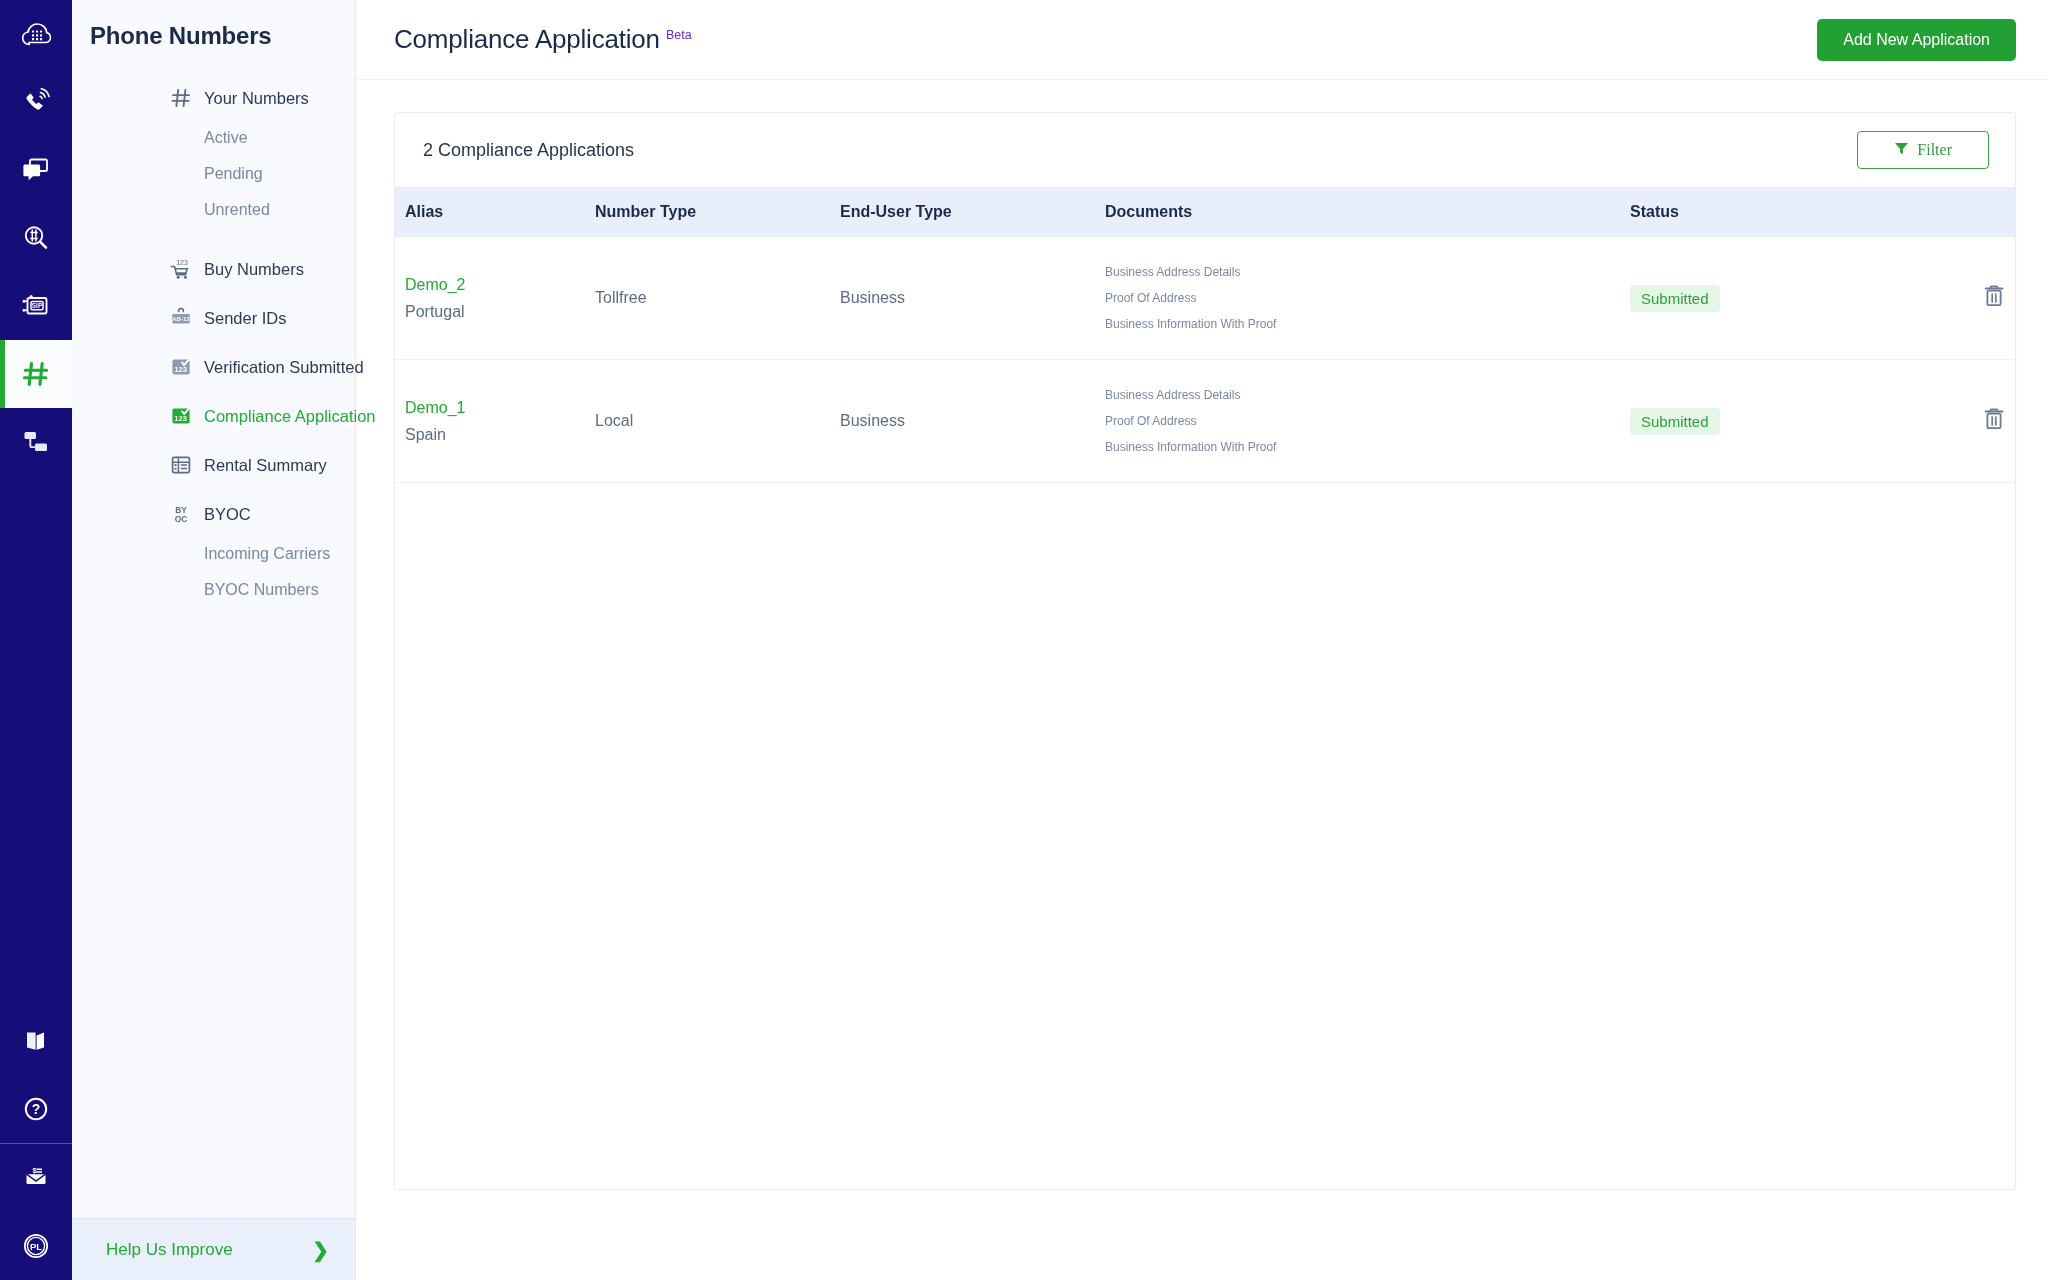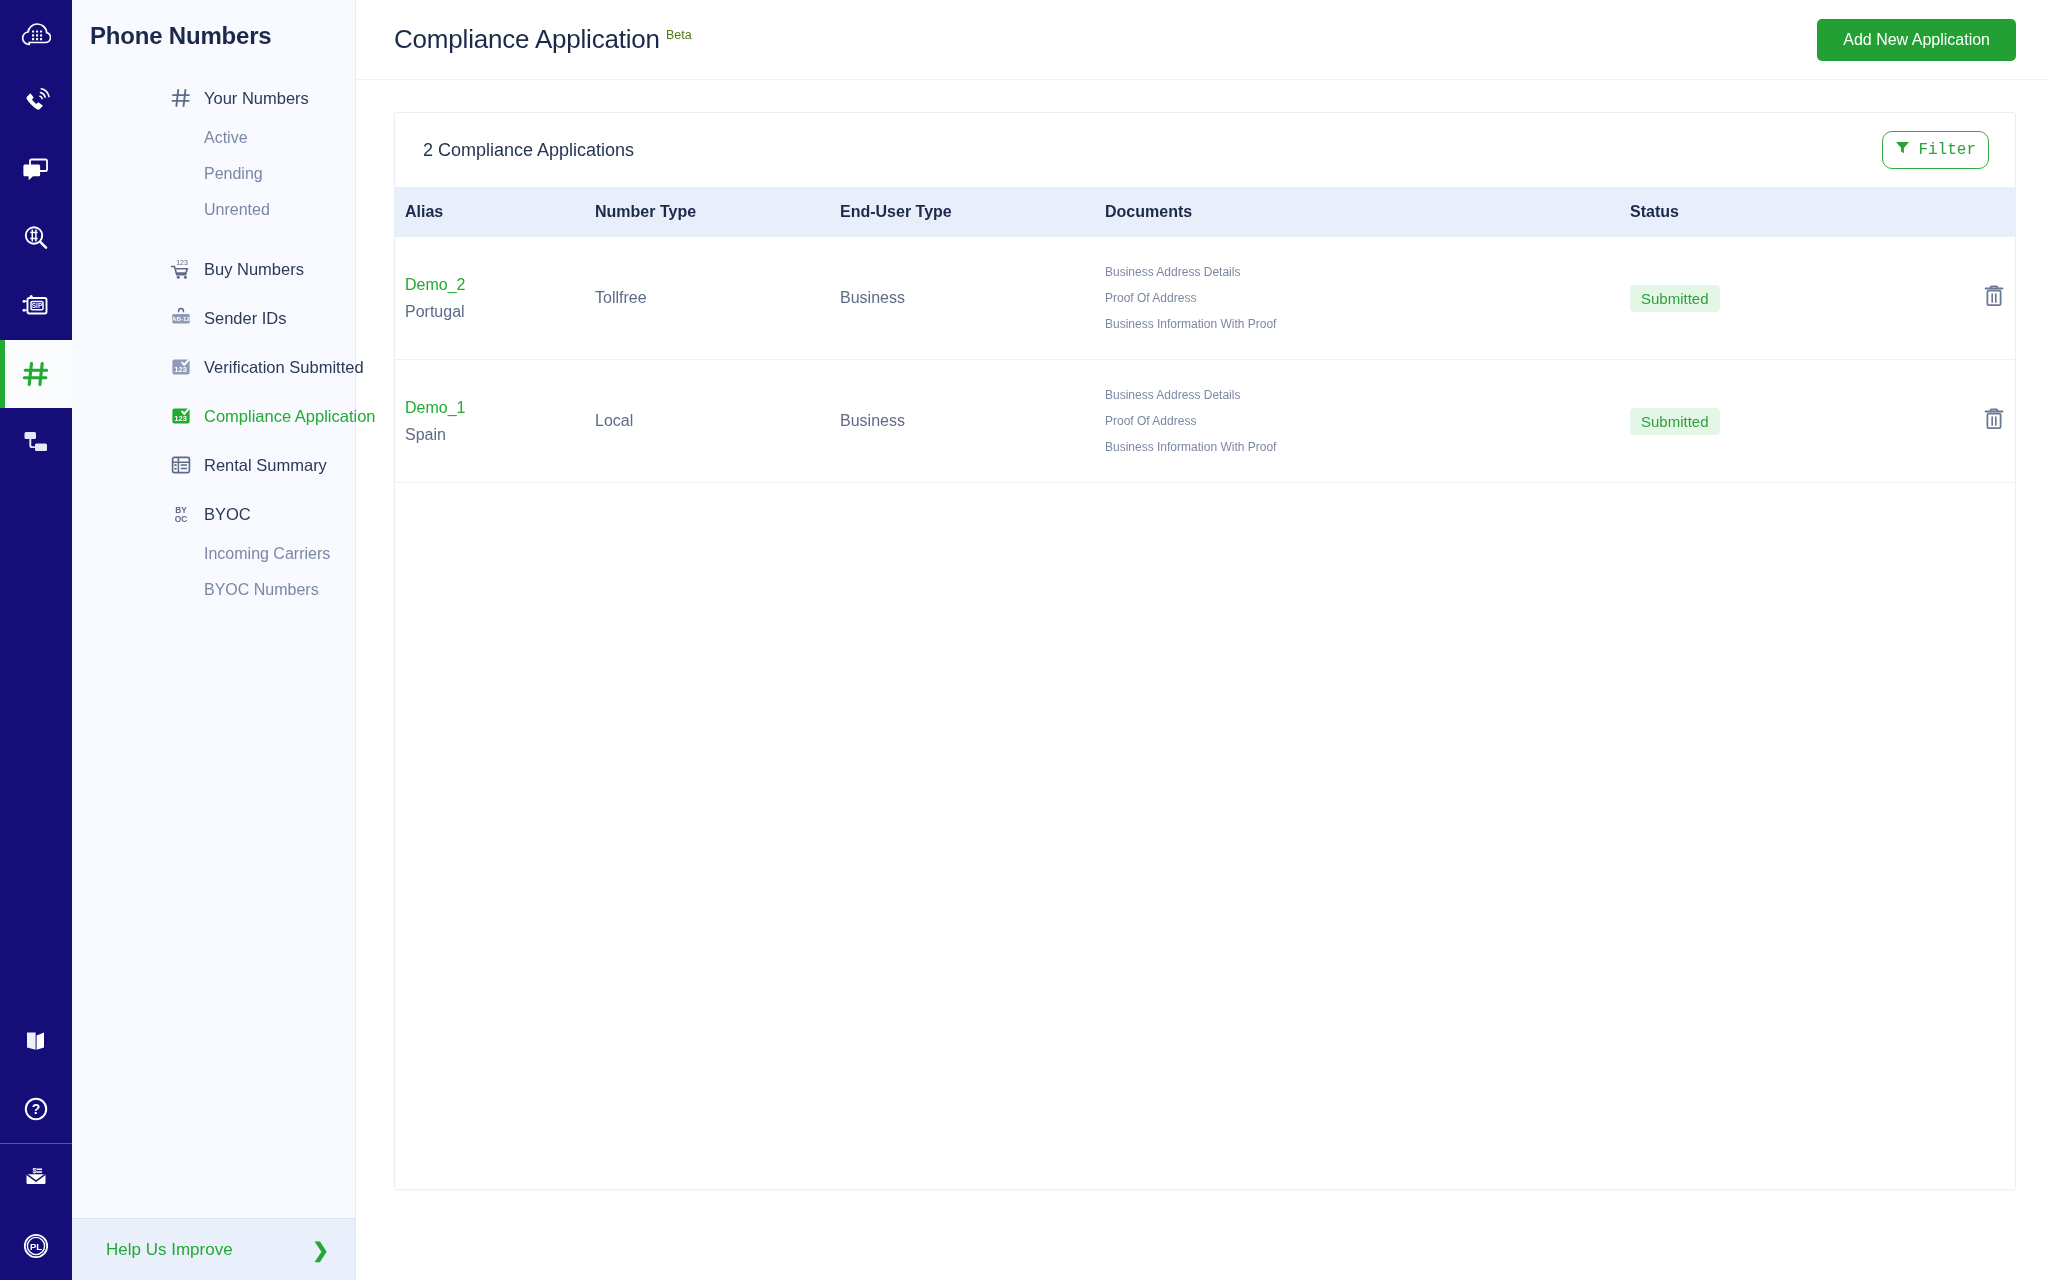--- a/index.html
+++ b/index.html
@@ -94,21 +94,21 @@
   .main { flex: 1 1 auto; display: flex; flex-direction: column; background: #ffffff; min-width: 0; }
   .topbar {
     height: 80px; flex: 0 0 80px;
     display: flex; align-items: center; justify-content: space-between;
     padding: 0 32px 0 38px;
     border-bottom: 1px solid #eef1f7;
     background: #ffffff;
   }
   .page-title-wrap { display: flex; align-items: flex-start; }
   .page-title { font-size: 26px; color: #1b2a4a; font-weight: normal; letter-spacing: -0.2px; }
-  .beta { font-size: 12.5px; color: #4d7c0f; margin-left: 6px; margin-top: 4px; }
+  .beta { font-size: 12.5px; color: #6d28d9; margin-left: 6px; margin-top: 4px; }
   .btn-primary {
     background: #22a033; color: #ffffff;
     border: none; border-radius: 5px;
     font-size: 16px; font-family: "Liberation Sans", sans-serif;
     height: 42px; padding: 0 26px;
     cursor: pointer; white-space: nowrap;
   }
 
   .content { flex: 1 1 auto; padding: 32px 32px 0 38px; background: #ffffff; }
   .card {
@@ -119,24 +119,24 @@
     box-shadow: 0 1px 2px rgba(30,50,100,.035);
     display: flex; flex-direction: column;
   }
   .card-head {
     height: 74px; flex: 0 0 74px;
     display: flex; align-items: center; justify-content: space-between;
     padding: 0 26px 0 28px;
   }
   .card-head-title { font-size: 18px; color: #25354f; }
   .btn-filter {
-    border: 1px solid #37a847; border-radius: 10px;
+    border: 1px solid #37a847; border-radius: 4px;
     background: #ffffff; color: #2f9f3e;
-    height: 38px; padding: 0 12px;
-    font-size: 16px; font-family: Liberation Mono, monospace;
+    height: 38px; padding: 0 36px;
+    font-size: 16px; font-family: Liberation Serif, serif;
     display: inline-flex; align-items: center; gap: 8px;
     cursor: pointer;
   }
 
   table.grid { width: 100%; border-collapse: collapse; table-layout: fixed; }
   table.grid thead th {
     background: #e9eefb;
     text-align: left;
     font-size: 16px; font-weight: bold; color: #1b2a4a;
     height: 50px; padding: 0 10px;

